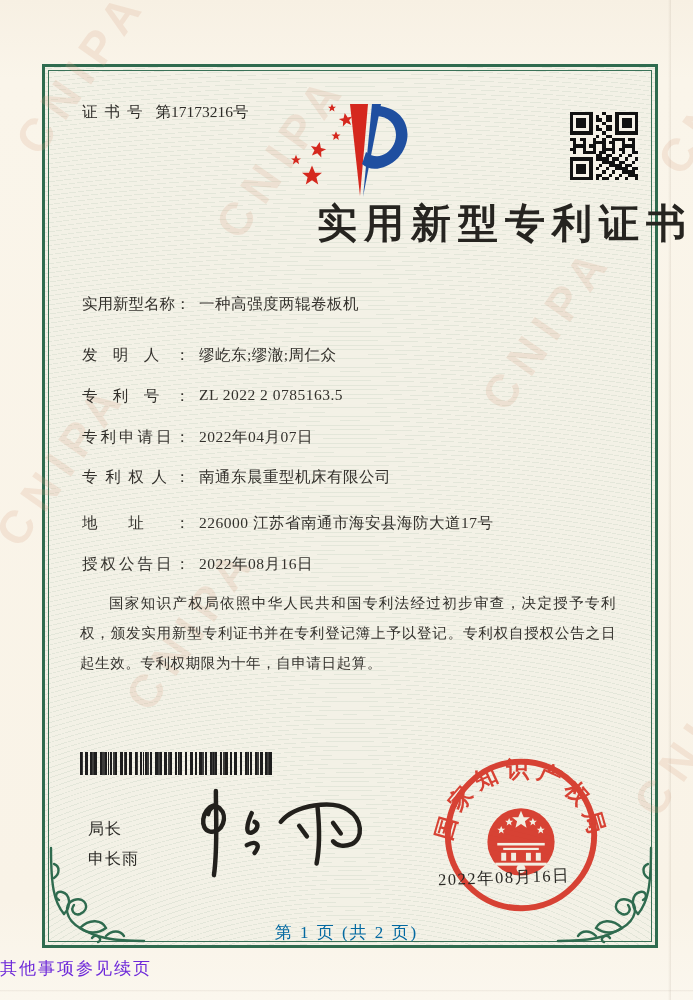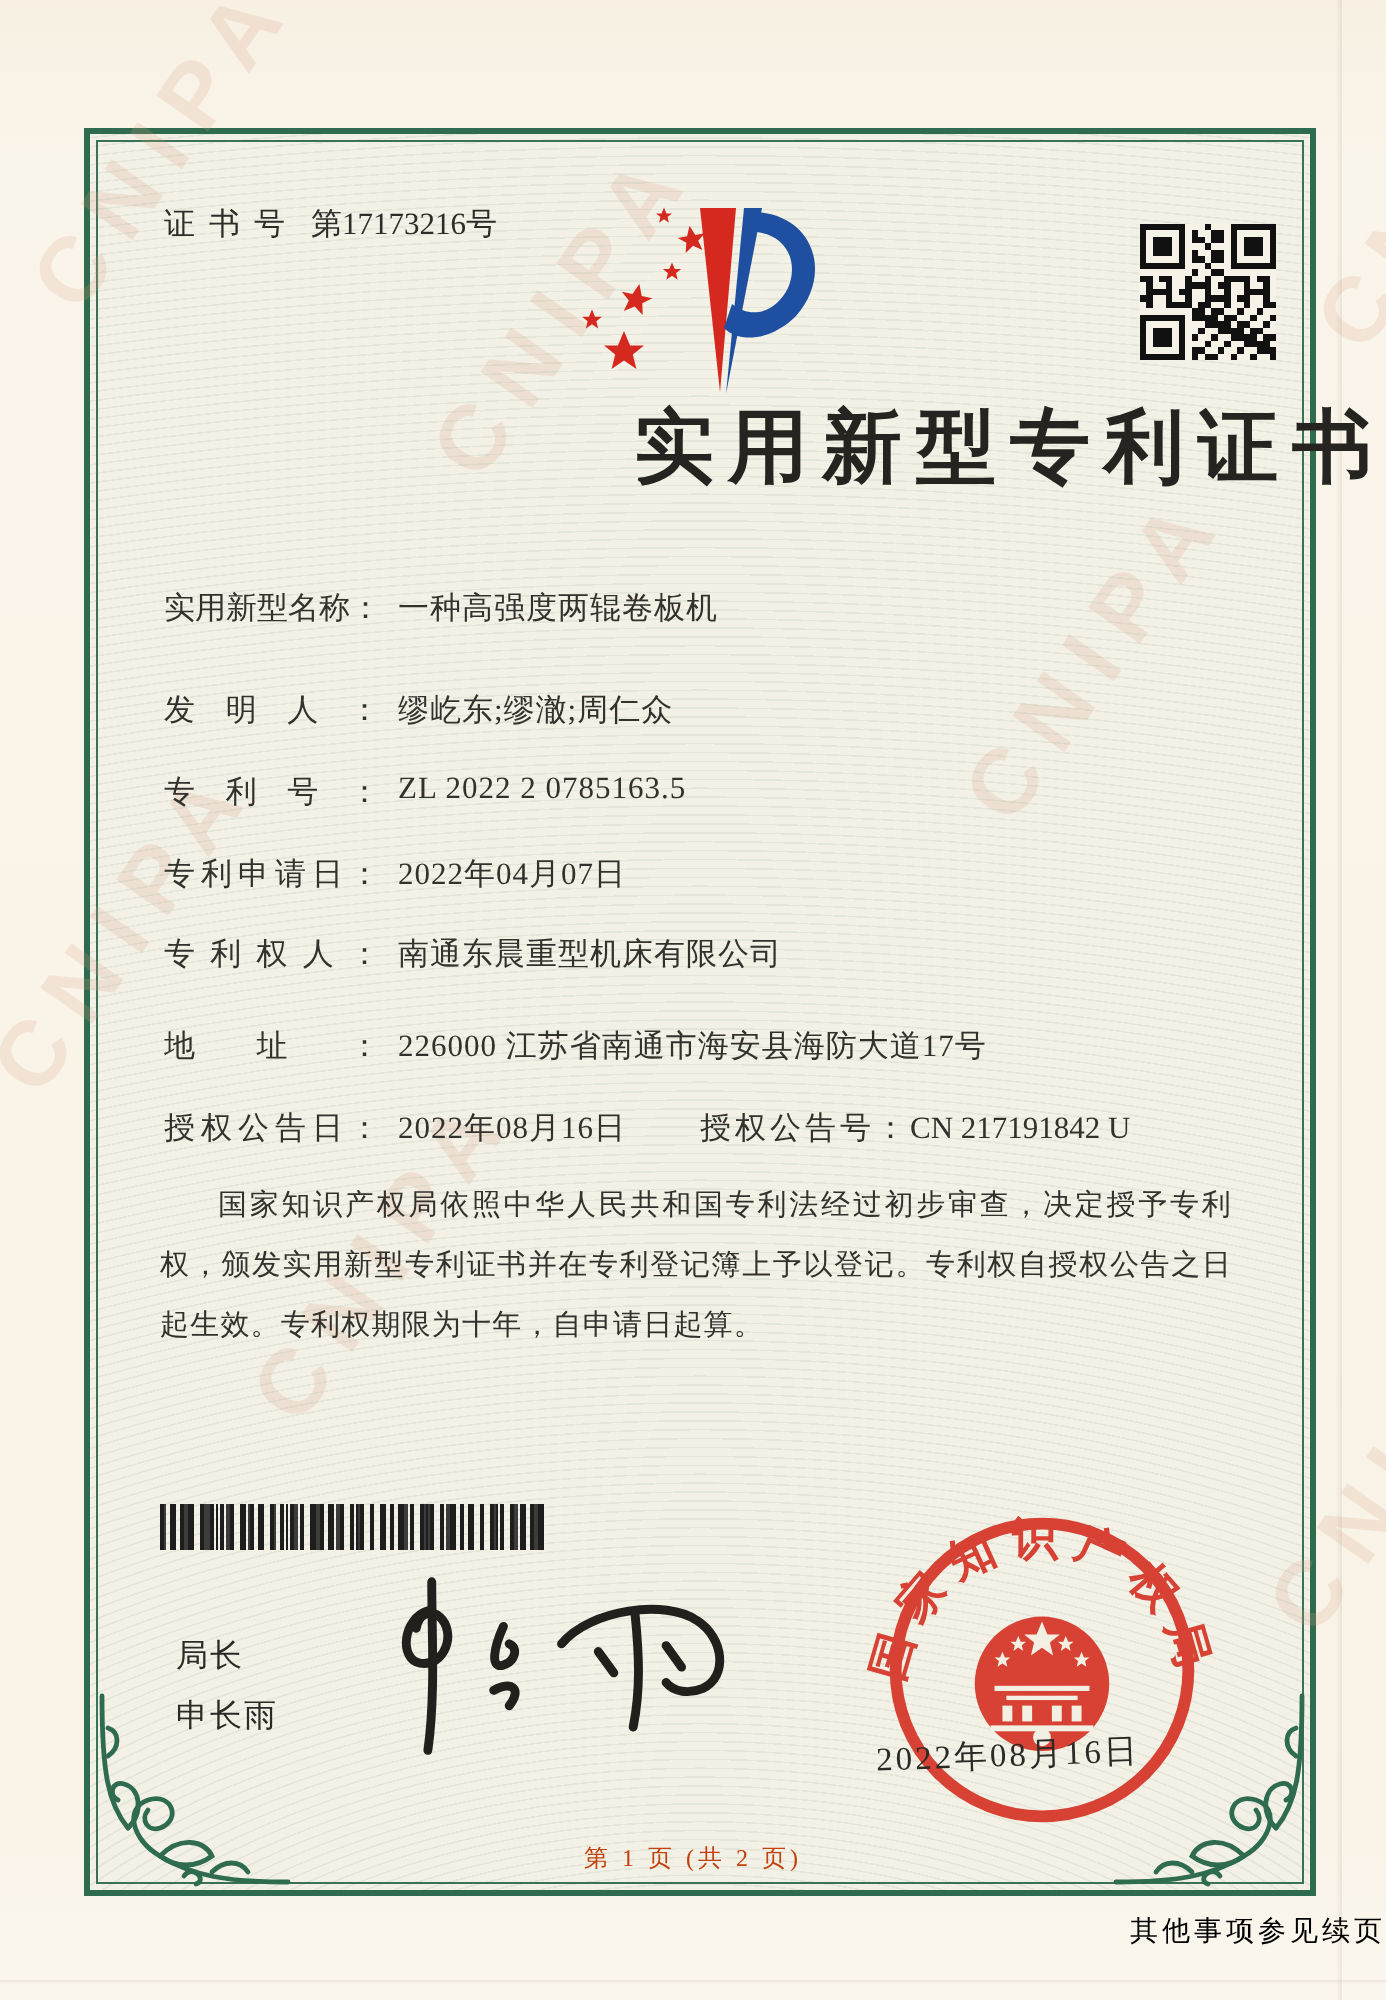--- a/index.html
+++ b/index.html
@@ -61,23 +61,23 @@
   .director{position:absolute;left:88px;top:814px;z-index:5;
     font-family:"Liberation Sans","DejaVu Sans",sans-serif;font-size:16px;color:#2b2a26;}
   .director div{line-height:30px;letter-spacing:1px;}
   .signature{position:absolute;left:186px;top:788px;z-index:6;}
 
   .seal{position:absolute;left:432px;top:746px;width:178px;height:178px;z-index:6;opacity:.95;}
   .sealdate{position:absolute;left:438px;top:867px;font-size:16.5px;letter-spacing:1.5px;
     color:#2b2a26;transform:rotate(-2deg);z-index:7;white-space:nowrap;}
 
   .pageinfo{position:absolute;left:0;width:693px;top:921px;text-align:center;
-    font-size:12px;letter-spacing:2px;color:#c2410c;z-index:5;}
-  .contnote{position:absolute;left:0;width:693px;top:957px;text-align:right;
-    font-size:14px;letter-spacing:2px;color:#000000;z-index:2;}
+    font-size:17px;letter-spacing:2px;color:#0369a1;z-index:5;}
+  .contnote{position:absolute;left:0;width:693px;top:957px;text-align:left;
+    font-size:17px;letter-spacing:2px;color:#6d28d9;z-index:2;}
 </style>
 </head>
 <body>
 
 <div class="page-fold"></div>
 <div class="page-fold-bottom"></div>
 
 <div class="wm" style="left:-14px;top:44px;">CNIPA</div>
 <div class="wm" style="left:186px;top:128px;">CNIPA</div>
 <div class="wm" style="left:628px;top:64px;">CNIPA</div>
@@ -291,23 +291,20 @@
   <span class="flabel">专利申请日：</span><span class="fvalue">2022年04月07日</span>
 </div>
 <div class="frow" style="top:467px;">
   <span class="flabel">专利权人：</span><span class="fvalue">南通东晨重型机床有限公司</span>
 </div>
 <div class="frow" style="top:513px;">
   <span class="flabel">地址：</span><span class="fvalue">226000 江苏省南通市海安县海防大道17号</span>
 </div>
 <div class="frow" style="top:554px;">
   <span class="flabel">授权公告日：</span><span class="fvalue">2022年08月16日</span>
-  <span class="fpair2">
-    <span class="flabel2">授权公告号：</span><span>CN 217191842 U</span>
-  </span>
 </div>
 
 <div class="paras">
   <p>国家知识产权局依照中华人民共和国专利法经过初步审查，决定授予专利权，颁发实用新型专利证书并在专利登记簿上予以登记。专利权自授权公告之日起生效。专利权期限为十年，自申请日起算。</p>
 </div>
 
 <div class="barcode"></div>
 
 <div class="director">
   <div>局长</div>

